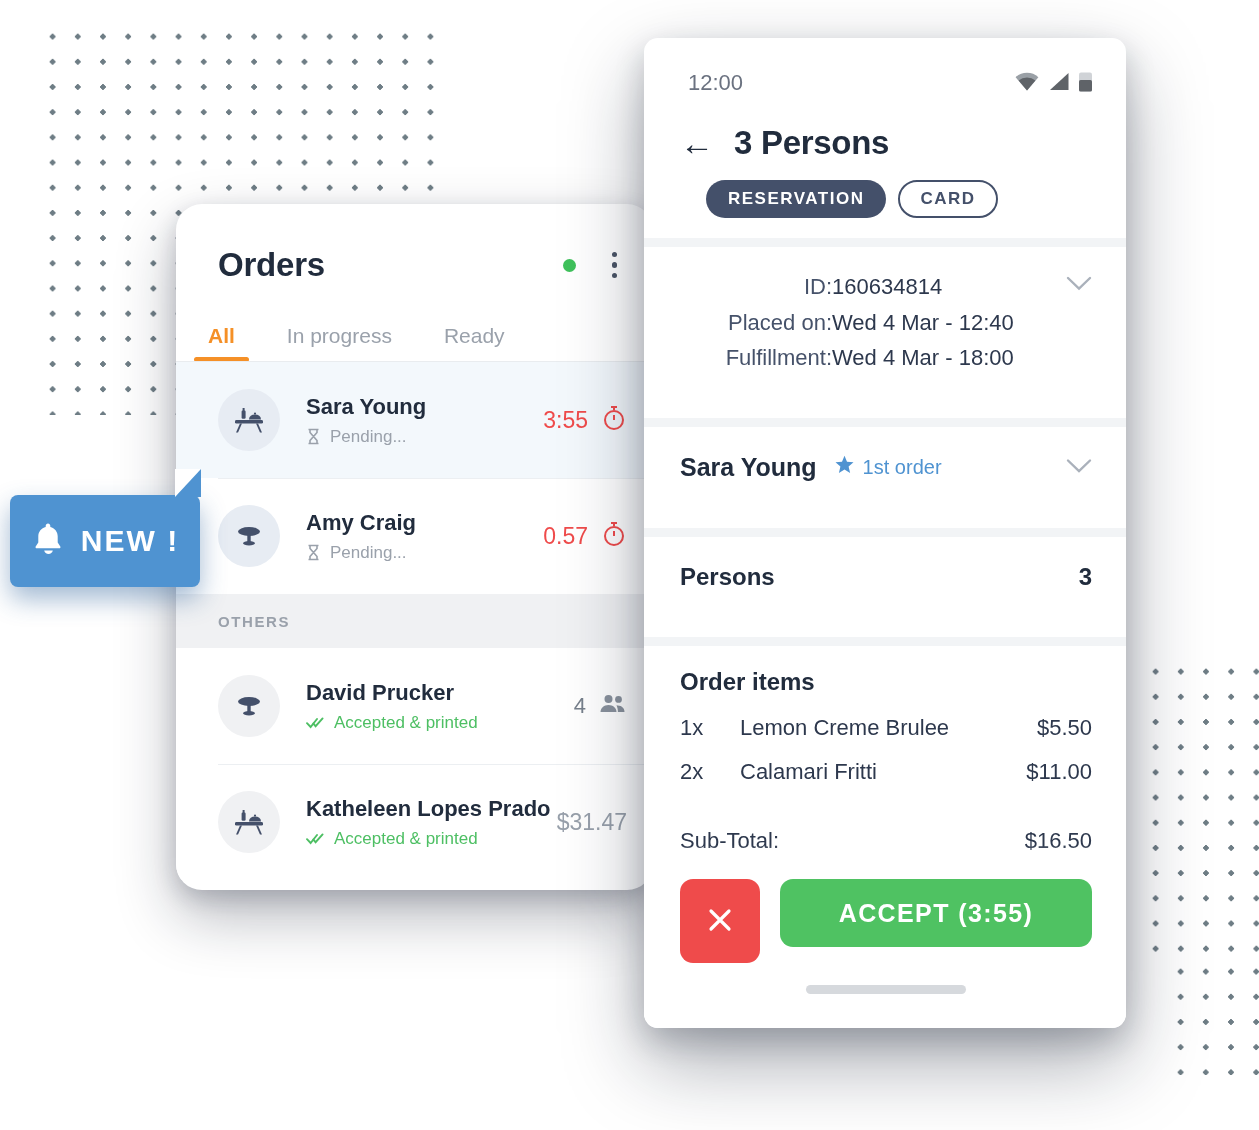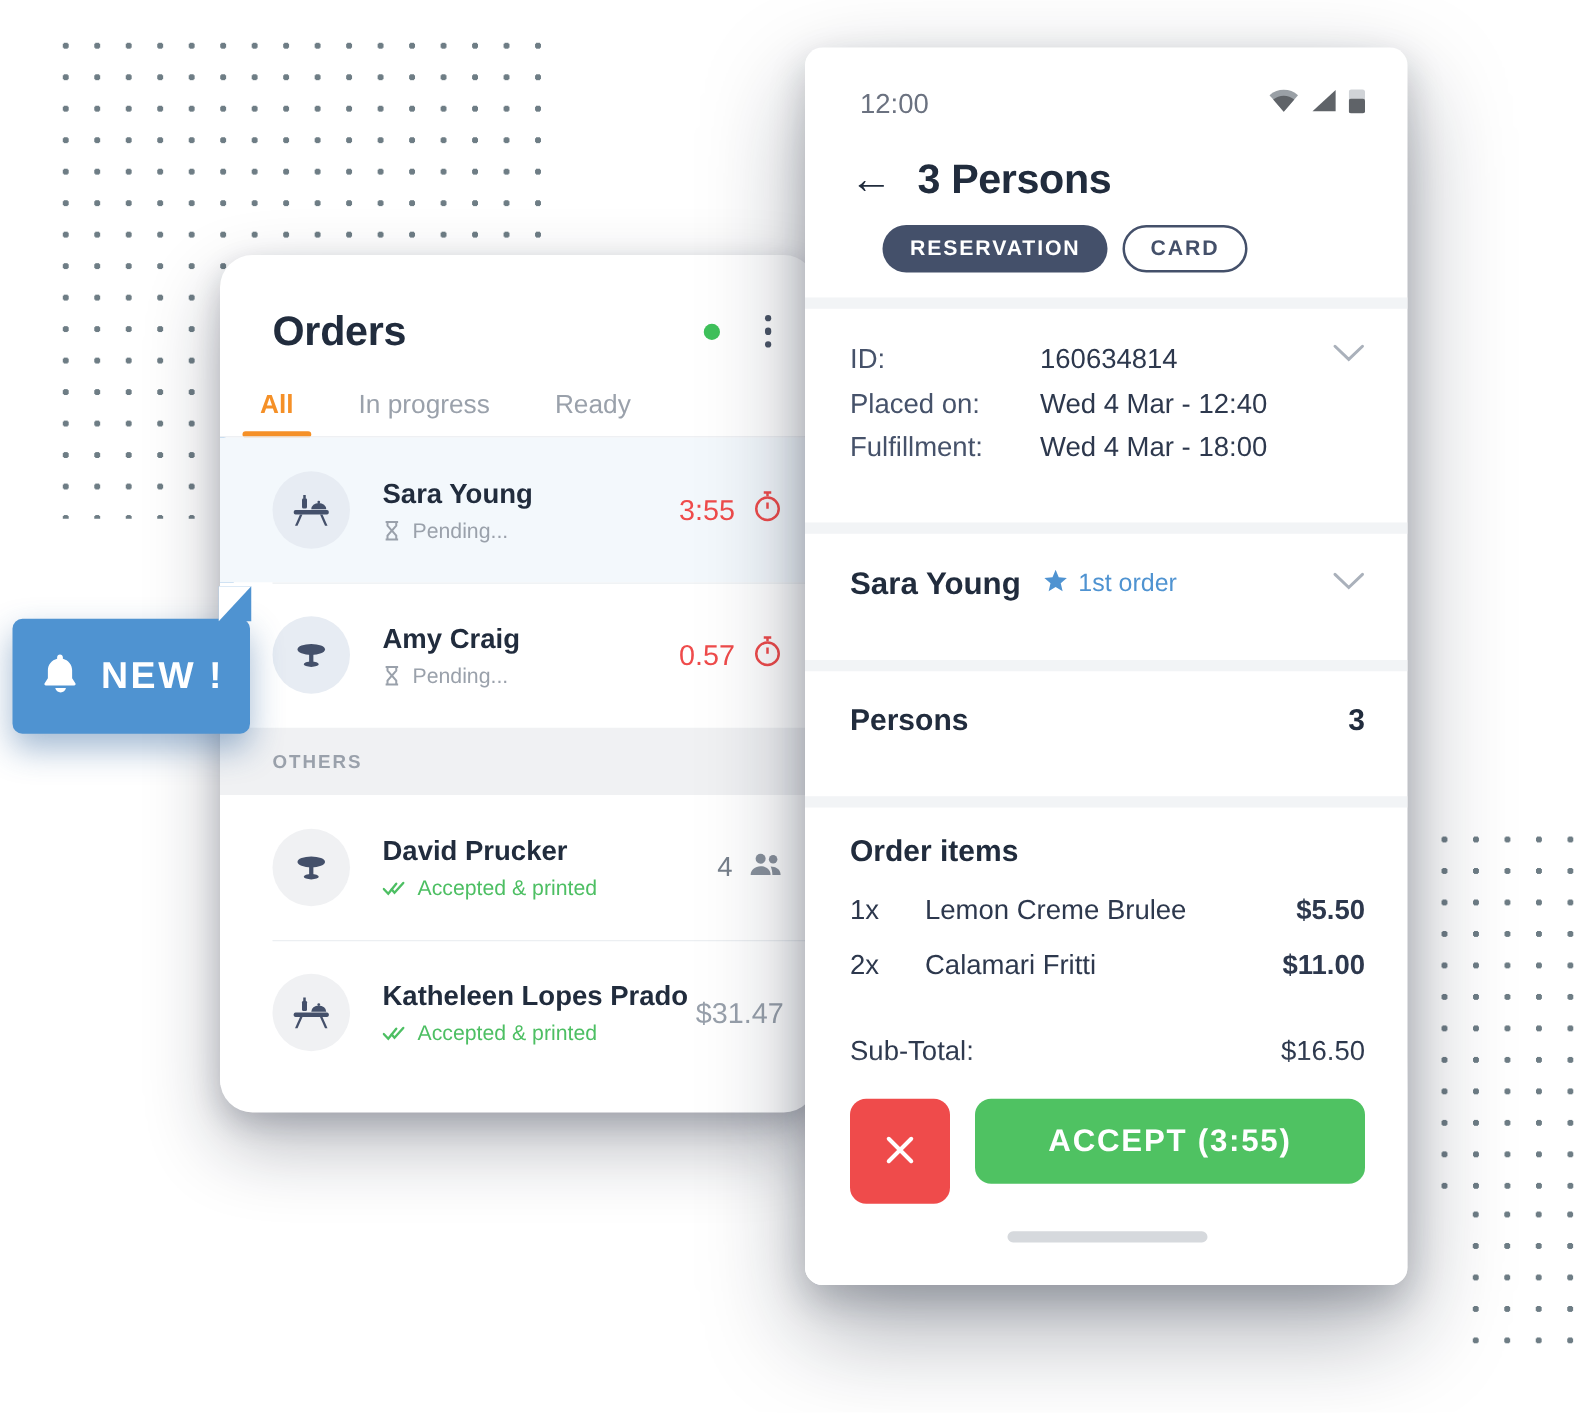--- a/index.html
+++ b/index.html
@@ -30,21 +30,21 @@
     background:#ffffff;border-radius:26px;
     box-shadow:0 26px 60px rgba(15,23,42,.30), 0 8px 22px rgba(15,23,42,.18);
     overflow:hidden;
   }
   .orders-head{display:flex;align-items:center;padding:42px 30px 0 42px;}
   .orders-title{font-size:33px;font-weight:bold;color:#212c3d;letter-spacing:-.2px;flex:1;}
   .green-dot{width:13px;height:13px;border-radius:50%;background:#3fc15b;margin-right:30px;}
   .kebab{display:flex;flex-direction:column;gap:5px;padding:4px 6px;cursor:pointer;}
   .kebab i{width:5.5px;height:5.5px;border-radius:50%;background:#4a5566;display:block;}
 
-  .tabs{display:flex;padding:0 0 0 32px;margin-top:28px;position:relative;}
+  .tabs{display:flex;padding:0 0 0 32px;margin-top:40px;position:relative;}
   .tab{font-size:21px;color:#9aa1ab;padding:0 0 14px 0;margin-right:52px;cursor:pointer;white-space:nowrap;}
   .tab.active{color:#f59027;font-weight:bold;position:relative;}
   .tab.active:after{content:"";position:absolute;left:-14px;right:-14px;bottom:0;height:5px;background:#f59027;border-radius:3px;}
   .tabs-rule{position:absolute;left:0;right:0;bottom:0;height:1px;background:#e9ecef;}
 
   .list{position:relative;}
   .row{display:flex;align-items:center;padding:0 26px 0 42px;height:116px;position:relative;background:#fff;}
   .row.pending{background:#f3f8fc;}
   .row.pending.second{background:#ffffff;}
   .row + .row:before{content:"";position:absolute;left:42px;right:0;top:0;height:1px;background:#eceff2;}
@@ -96,37 +96,37 @@
   .pill{font-size:17px;letter-spacing:1.5px;font-weight:bold;padding:9px 22px;border-radius:20px;}
   .pill.solid{background:#44506a;color:#fff;}
   .pill.outline{border:2px solid #44506a;color:#44506a;padding:7px 20px;}
 
   .divider{height:9px;background:#f2f4f6;margin-top:20px;}
 
   .pbody{padding:0 34px 0 36px;}
   .kv{display:flex;font-size:22px;color:#46526a;line-height:1.62;}
   .kv .k{width:152px;flex:0 0 152px;}
   .kv .v{color:#2d384d;}
-  .block{position:relative;padding:22px 0 22px 0;}
+  .block{position:relative;padding:22px 0 22px 0;text-align:right;}
   .chev{position:absolute;right:0;top:26px;color:#aab1bb;font-size:20px;cursor:pointer;}
   .chev.mid{top:50%;transform:translateY(-50%);}
 
   .cust{display:flex;align-items:center;gap:18px;}
   .cust .nm{font-size:25px;font-weight:bold;color:#212c3d;}
   .cust .badge{display:flex;align-items:center;gap:9px;color:#4f93d1;font-size:20px;}
 
   .persons{display:flex;align-items:center;}
   .persons .lbl{flex:1;font-size:24px;font-weight:bold;color:#212c3d;}
   .persons .val{font-size:24px;font-weight:bold;color:#212c3d;}
 
   .items-title{font-size:24px;font-weight:bold;color:#212c3d;margin:22px 0 10px;}
   .item{display:flex;align-items:flex-start;font-size:22px;color:#2d384d;padding:9px 0;}
   .item .q{width:60px;flex:0 0 60px;}
   .item .nmi{flex:1;}
-  .item .pr{font-weight:bold;}
+  .item .pr{font-weight:normal;}
   .tot{display:flex;font-size:22px;color:#2d384d;padding:12px 0;}
   .tot .lbl{flex:1;}
   .tot.faded{opacity:.16;}
 
   .actions{position:absolute;left:0;right:0;bottom:0;padding:0 34px 34px 36px;
     background:linear-gradient(to bottom, rgba(255,255,255,0) 0%, #ffffff 26px, #ffffff 100%);
     padding-top:34px;}
   .actions-row{display:flex;gap:20px;}
   .btn-cancel{width:80px;height:84px;background:#ef4b4b;border-radius:13px;
     display:flex;align-items:center;justify-content:center;cursor:pointer;border:none;}

